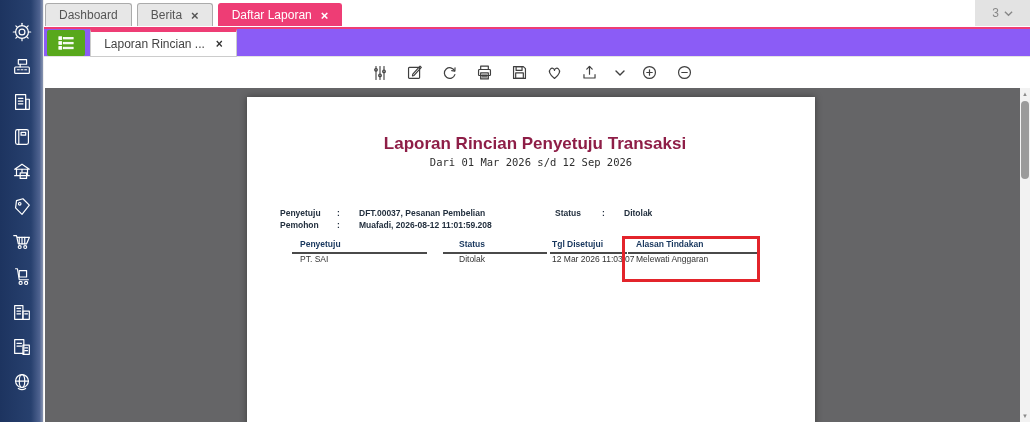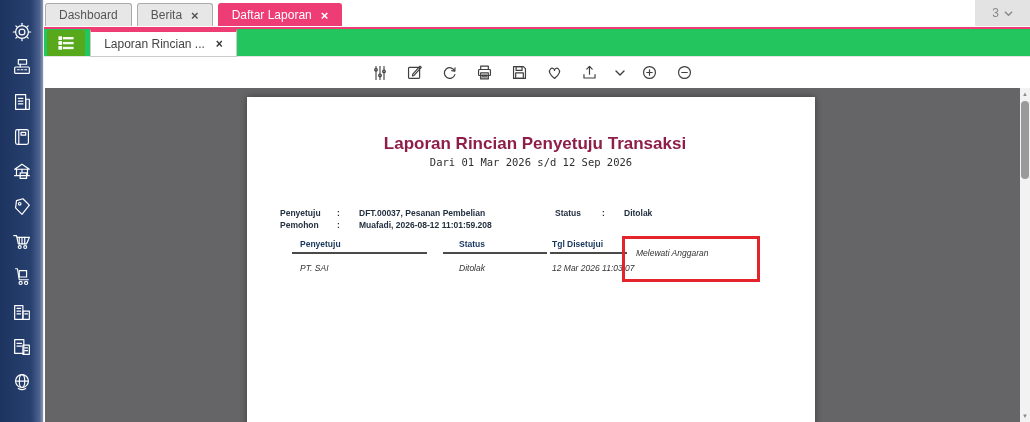--- a/index.html
+++ b/index.html
@@ -23,21 +23,21 @@
   .tab { height:23px; padding:0 13px; display:flex; align-items:center; gap:9px;
     background:#e7e7e7; border:1px solid #ababab; border-bottom:none; border-radius:3px 3px 0 0;
     font-size:12px; color:#555; cursor:pointer; white-space:nowrap; }
   .tab.active { background:#ee3d75; border-color:#ee3d75; color:#fff; }
   .tab .close { font-weight:bold; font-size:13px; line-height:1; cursor:pointer; }
   .tab-overflow { position:absolute; right:0; top:0; height:26px; width:55px; background:#e3e3e3;
     display:flex; align-items:center; justify-content:center; gap:5px; color:#888; font-size:12px; cursor:pointer; }
   .tab-overflow svg { stroke:#888; fill:none; stroke-width:1.5; }
 
   
-  .subtab-row { position:absolute; left:44px; top:29px; right:0; height:28px; background:#22c55e;
+  .subtab-row { position:absolute; left:44px; top:29px; right:0; height:28px; background:#8b5cf6;
     border-bottom:1px solid #e4e4e4; }
   .menu-btn { position:absolute; left:3px; top:1px; width:38px; height:26px; background:#58a81c;
     border-radius:2px; display:flex; align-items:center; justify-content:center; cursor:pointer; }
   .menu-btn svg { stroke:#fff; fill:#fff; stroke-width:1; }
   .subtab { position:absolute; left:46px; top:0; width:147px; height:28px; background:#fff;
     border:1px solid #ccc; border-top:3px solid #ee3d75; display:flex; align-items:center;
     justify-content:center; gap:11px; font-size:12px; color:#444; cursor:pointer; white-space:nowrap; }
   .subtab .close { font-weight:bold; font-size:12px; color:#333; }
 
   
@@ -62,21 +62,21 @@
   .f-row { display:flex; height:12px; align-items:center; }
   .f-label { width:57px; }
   .f-colon { width:22px; }
   .doc-fields-right { position:absolute; top:110px; left:308px; font-size:8.5px; font-weight:bold; color:#23303f; }
   .doc-fields-right .f-label { width:47px; }
 
   .doc-table { position:absolute; top:142px; left:0; right:0; height:60px; }
   .col { position:absolute; top:0; }
   .col-h { font-size:8.5px; font-weight:bold; color:#17365d; border-bottom:2px solid #4a4a4a;
     padding-bottom:3px; white-space:nowrap; }
-  .col-v { margin-top:9px; font-size:8.5px; color:#333; white-space:nowrap;font-style:italic; }
+  .col-v { font-size:8.5px; color:#333; white-space:nowrap; }
   .c1 { left:45px; width:135px; } .c1 .col-h,.c1 .col-v { padding-left:8px; }
   .c2 { left:196px; width:104px; } .c2 .col-h,.c2 .col-v { padding-left:16px; }
   .c3 { left:303px; width:77px; } .c3 .col-h,.c3 .col-v { padding-left:2px; }
   .c4 { left:381px; width:129px; } .c4 .col-h,.c4 .col-v { padding-left:8px; }
   .hl-box { position:absolute; left:375px; top:-3px; width:138px; height:46px;
     border:3px solid #e3242b; pointer-events:none; }
 
   
   .vscroll { position:absolute; right:0; top:88px; width:10px; bottom:0; background:#f2f2f2; }
   .vs-arrow { position:absolute; left:0; width:10px; height:12px; display:flex; align-items:center;
@@ -339,20 +339,21 @@
         </div>
         <div class="col c2">
           <div class="col-h">Status</div>
           <div class="col-v">Ditolak</div>
         </div>
         <div class="col c3">
           <div class="col-h">Tgl Disetujui</div>
           <div class="col-v">12 Mar 2026 11:03:07</div>
         </div>
         <div class="col c4">
+          <div class="col-h">Alasan Tindakan</div>
           <div class="col-v">Melewati Anggaran</div>
         </div>
         <div class="hl-box"></div>
       </div>
     </div>
   </div>
 
   <div class="vscroll">
     <div class="vs-arrow vs-up">▲</div>
     <div class="vs-thumb"></div>

